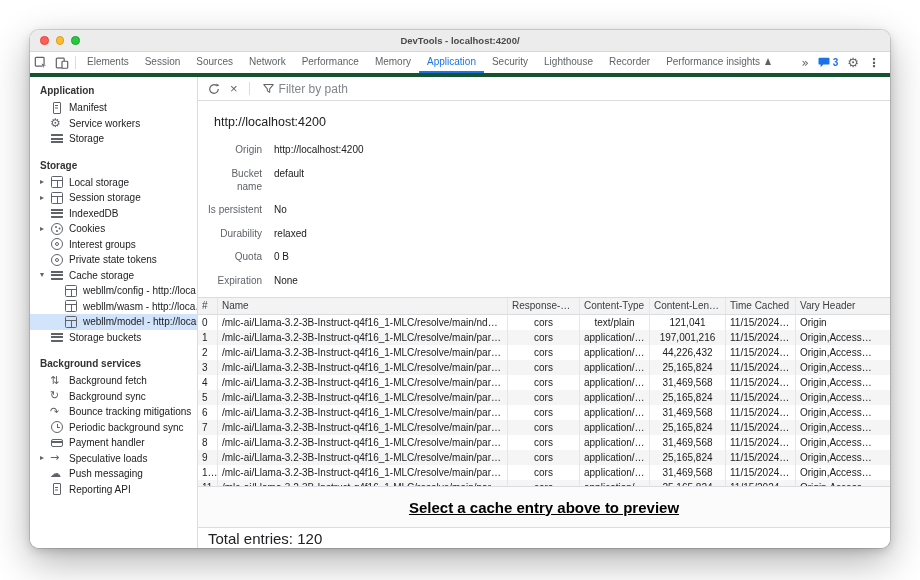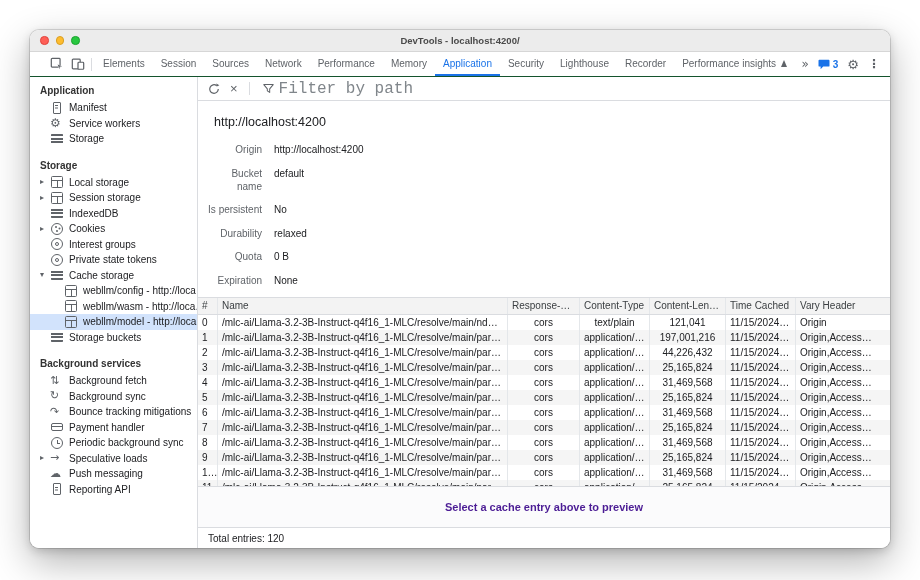--- a/index.html
+++ b/index.html
@@ -13,21 +13,21 @@
   .titlebar{height:22px;background:#ececec;border-bottom:1px solid #d6d6d6;position:relative;
     display:flex;align-items:center;justify-content:center;flex:none;}
   .lights{position:absolute;left:10px;top:0;height:100%;display:flex;align-items:center;gap:7px;}
   .light{width:8.5px;height:8.5px;border-radius:50%;}
   .light.red{background:#ff5f57;border:.5px solid #e0443e;}
   .light.yellow{background:#febc2e;border:.5px solid #d89e24;}
   .light.green{background:#28c840;border:.5px solid #1ba32f;}
   .win-title{font-size:9.5px;font-weight:700;color:#4a4a4a;}
 
   
-  .tabbar{height:25px;border-bottom:1px solid #14532d;display:flex;align-items:stretch;flex:none;padding-left:16px;background:#fff;}
+  .tabbar{height:25px;border-bottom:4px solid #14532d;display:flex;align-items:stretch;flex:none;padding-left:0;background:#fff;}
   .tool-btn{display:flex;align-items:center;justify-content:center;width:21px;flex:none;}
   .vsep{width:1px;height:13px;background:#dadce0;margin:auto 3px;flex:none;}
   .tabs{display:flex;align-items:stretch;overflow:hidden;}
   .tab{display:flex;align-items:center;padding:0 8px;font-size:10px;color:#5f6368;border-bottom:2px solid transparent;white-space:nowrap;cursor:default;}
   .tab[data-active="true"]{color:#1a73e8;border-bottom-color:#1a73e8;}
   .tab .flask{display:none;}
   .tab[data-flask="true"] .flask{display:inline-block;width:0;height:0;border-left:3.5px solid transparent;border-right:3.5px solid transparent;border-bottom:7px solid #5f6368;margin-left:5px;}
   .tab-right{margin-left:auto;display:flex;align-items:center;gap:9px;padding:0 10px 0 6px;flex:none;}
   .glyph-ic{font-family:"DejaVu Sans",sans-serif;color:#5f6368;line-height:1;}
   .chev{font-size:12px;}
@@ -84,21 +84,21 @@
   .side-item[data-icon="bounce"] .ic::before{content:"↷";}
   .side-item[data-icon="speculative"] .ic::before{content:"→";}
   .side-item[data-icon="cloud"] .ic::before{content:"☁";}
 
   
   .main{flex:1;display:flex;flex-direction:column;min-width:0;background:#fff;}
   .panel-toolbar{height:24px;flex:none;border-bottom:1px solid #dadce0;display:flex;align-items:center;padding:0 8px;gap:8px;}
   .tb-ic{display:flex;align-items:center;justify-content:center;width:16px;color:#5f6368;}
   .clear-ic{font-size:13px;color:#5f6368;line-height:1;}
   .filter-wrap{display:flex;align-items:center;gap:5px;margin-left:2px;}
-  .filter-input{border:none;outline:none;font-size:16px;width:220px;color:#202124;font-family:Liberation Mono, monospace;background:transparent;}
+  .filter-input{border:none;outline:none;font-size:12px;width:220px;color:#202124;font-family:Liberation Sans, sans-serif;background:transparent;}
   .filter-input::placeholder{color:#80868b;}
   .cache-meta{flex:none;padding:8px 16px 0 8px;}
   .cache-title{font-size:12.5px;color:#202124;margin:6px 0 14px 8px;}
   .meta-row{display:flex;font-size:10px;margin-bottom:10.5px;line-height:13px;}
   .meta-label{width:56px;text-align:right;color:#5f6368;flex:none;margin-right:12px;}
   .meta-value{color:#202124;}
   .grid{flex:none;border-top:1px solid #dadce0;}
   .grid-header{display:flex;height:17px;line-height:16px;background:#f3f3f3;border-bottom:1px solid #dadce0;}
   .grid-header .c{color:#3c4043;}
   .grid-body{height:171px;overflow:hidden;}
@@ -107,22 +107,22 @@
   .c{padding:0 4px;border-right:1px solid #e4e7ea;white-space:nowrap;overflow:hidden;text-overflow:ellipsis;font-size:10px;color:#202124;flex:none;}
   .c-idx{width:20px;}
   .c-name{flex:1 1 auto;min-width:0;}
   .c-rt{width:72px;}
   .c-ct{width:70px;}
   .c-cl{width:76px;}
   .c-tc{width:70px;}
   .c-vh{width:94px;border-right:none;}
   .grid-row .c-rt,.grid-row .c-ct,.grid-row .c-cl{text-align:center;}
   .preview{flex:1;border-top:1px solid #dadce0;background:#fbfbfc;display:flex;align-items:center;justify-content:center;min-height:0;}
-  .preview span{font-size:11px;font-weight:700;color:#4c1d95;}
-  .panel-footer{flex:none;height:21px;border-top:1px solid #dadce0;font-size:10px;color:#202124;display:flex;align-items:center;padding:0 10px;}
+  .preview span{font-size:15px;font-weight:700;color:#000000;text-decoration:underline;}
+  .panel-footer{flex:none;height:21px;border-top:1px solid #dadce0;font-size:15px;color:#202124;display:flex;align-items:center;padding:0 10px;}
 </style>
 </head>
 <body>
 
 <div class="window">
 
   <div class="titlebar">
     <div class="lights">
       <span class="light red"></span>
       <span class="light yellow"></span>
@@ -336,30 +336,30 @@
               <span class="lbl">Background sync</span>
             </div>
 
             <div class="side-item" data-icon="bounce">
               <span class="arrow"></span>
               <span class="ic"></span>
               <span class="lbl">Bounce tracking mitigations</span>
             </div>
 
 
+            <div class="side-item" data-icon="clock">
+              <span class="arrow"></span>
+              <span class="ic"></span>
+              <span class="lbl">Periodic background sync</span>
+            </div>
+
             <div class="side-item" data-icon="payment">
               <span class="arrow"></span>
               <span class="ic"></span>
               <span class="lbl">Payment handler</span>
-            </div>
-
-            <div class="side-item" data-icon="clock">
-              <span class="arrow"></span>
-              <span class="ic"></span>
-              <span class="lbl">Periodic background sync</span>
             </div>
 
             <div class="side-item" data-icon="speculative" data-arrow="right">
               <span class="arrow"></span>
               <span class="ic"></span>
               <span class="lbl">Speculative loads</span>
             </div>
 
             <div class="side-item" data-icon="cloud">
               <span class="arrow"></span>

